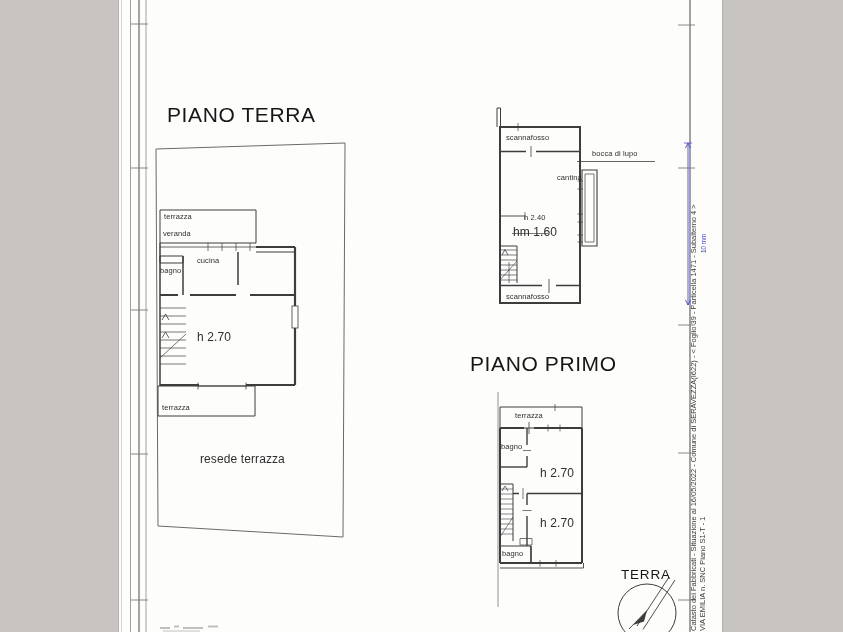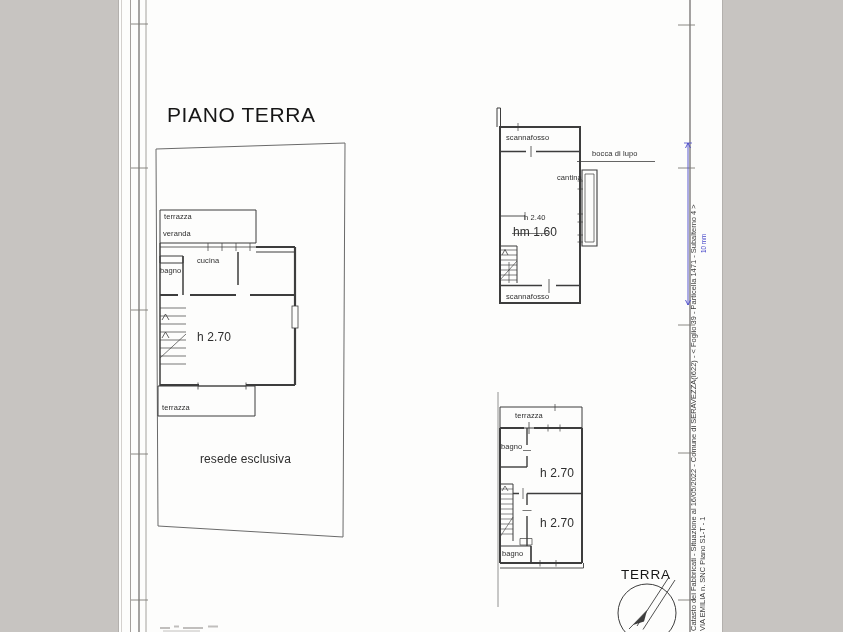--- a/index.html
+++ b/index.html
@@ -173,29 +173,30 @@
       <path d="M684,143 H692" stroke-width="0.8"></path>
     </g>
 
     <g stroke="#a9a6a3" opacity="0.7">
       <path d="M160,628 H170 M174,626.5 H179 M183,628 H203 M208,626.5 H218" stroke-width="1.8"></path>
       <path d="M163,631 H200" stroke-width="1"></path>
     </g>
   </svg>
 
   <div class="title" style="left:167px; top:103px;">PIANO TERRA</div>
+  <div class="title" style="left:470px; top:352px;">PIANO PRIMO</div>
   <div class="nord-label" style="left:621px; top:567px;">TERRA</div>
 
   <div class="lbl" style="left:164px; top:212px;">terrazza</div>
   <div class="lbl" style="left:163px; top:229px;">veranda</div>
   <div class="lbl" style="left:160px; top:266px;">bagno</div>
   <div class="lbl" style="left:197px; top:256px;">cucina</div>
   <div class="lbl dim" style="left:197px; top:330px;">h 2.70</div>
   <div class="lbl" style="left:162px; top:403px;">terrazza</div>
-  <div class="lbl dim" style="left:200px; top:452px;">resede esclusiva</div>
+  <div class="lbl dim" style="left:200px; top:452px;">resede terrazza</div>
 
   <div class="lbl" style="left:506px; top:133px;">scannafosso</div>
   <div class="lbl" style="left:525px; top:173px;padding-left:32px;">cantina</div>
   <div class="lbl" style="left:524px; top:193px;margin-top:20px;">h 2.40</div>
   <div class="lbl dim" style="left:513px; top:225px;">hm 1.60</div>
   <div class="lbl" style="left:506px; top:292px;">scannafosso</div>
   <div class="lbl" style="left:592px; top:149px;">bocca di lupo</div>
 
   <div class="lbl" style="left:515px; top:411px;">terrazza</div>
   <div class="lbl" style="left:501px; top:442px;">bagno</div>

